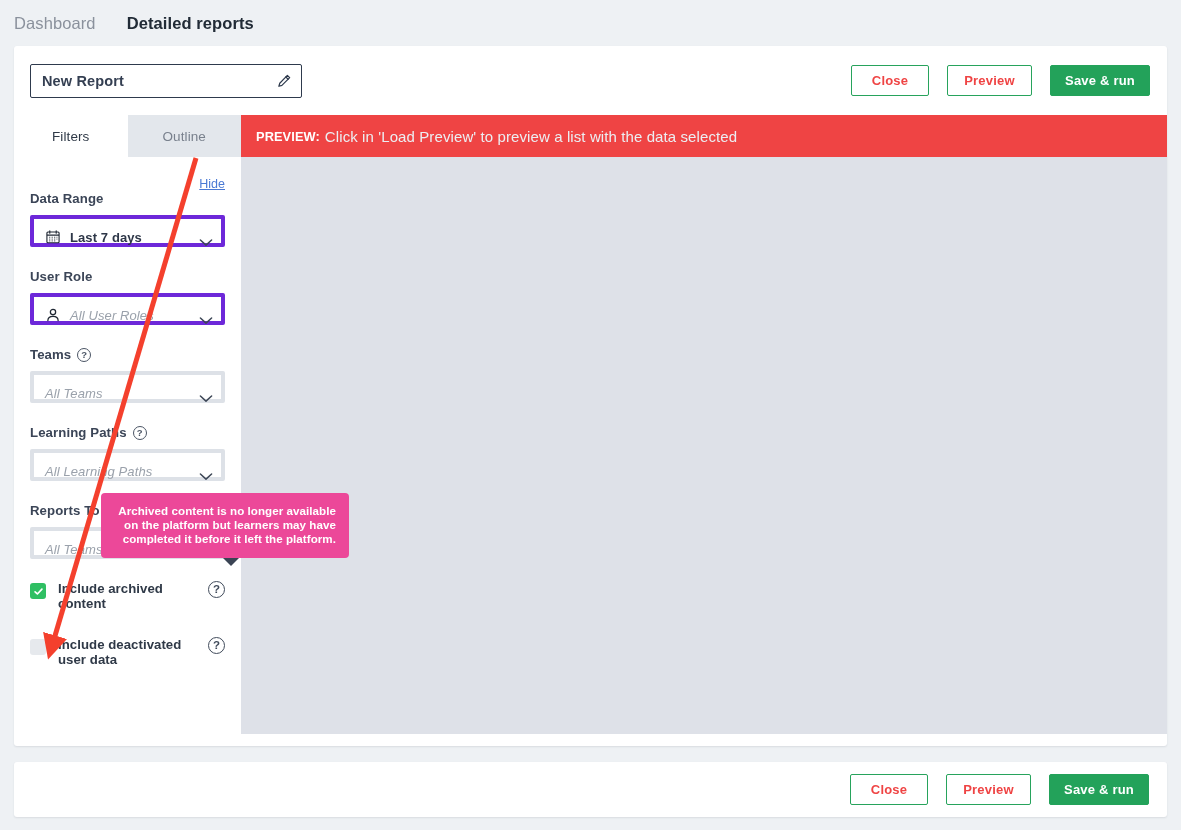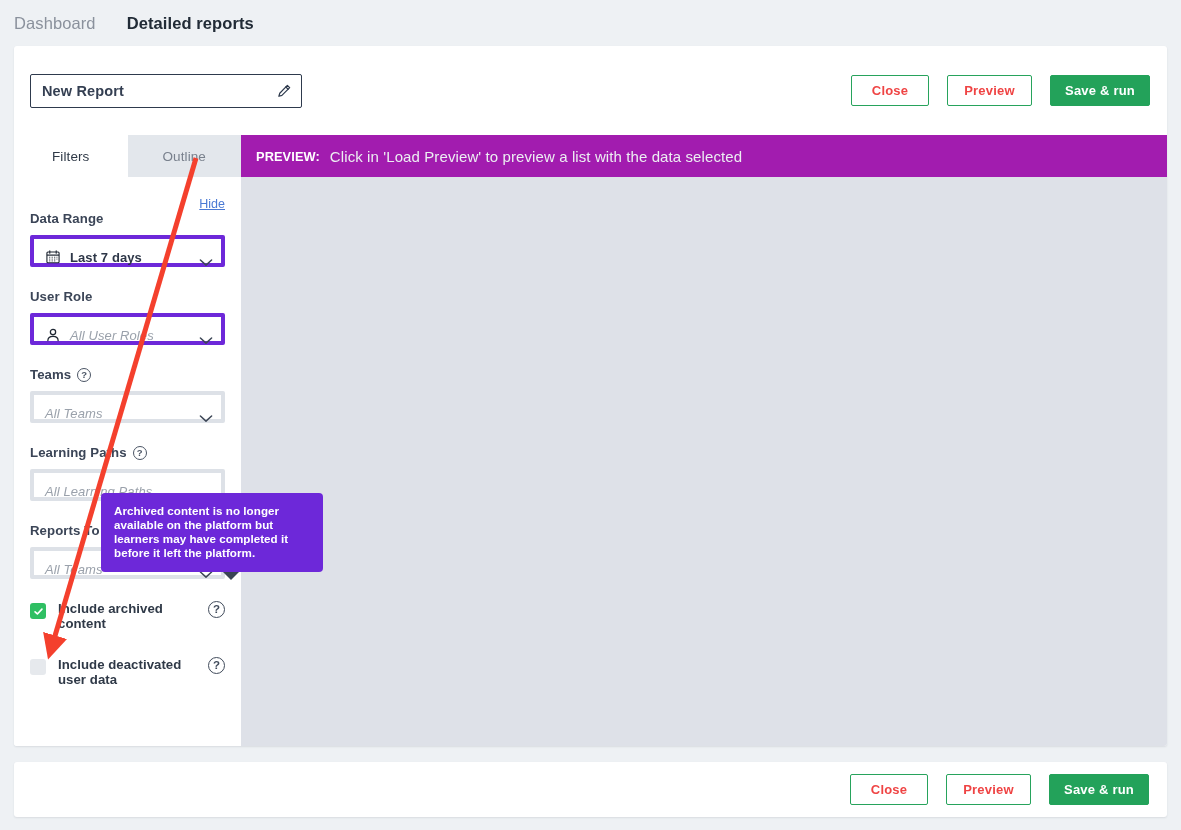--- a/index.html
+++ b/index.html
@@ -32,21 +32,21 @@
   .card {
     background: #ffffff;
     margin: 0 14px;
     border-radius: 3px;
     box-shadow: 0 1px 2px rgba(34,44,60,.10);
   }
   .card-main { height: 700px; position: relative; overflow: hidden; }
 
   
   .header-row {
-    height: 89px;
+    height: 69px;
     display: flex;
     align-items: center;
     padding: 0 16px 0 16px;
     position: relative;
   }
   .title-box {
     width: 272px; height: 34px;
     border: 1.3px solid #2e3a4d;
     border-radius: 2px;
     display: flex;
@@ -216,49 +216,49 @@
 
   
   .right-panel {
     flex: 1;
     background: #dee1e8;
     display: flex;
     flex-direction: column;
   }
   .preview-bar {
     height: 42px;
-    background: #a21caf;
+    background: #ef4444;
     display: flex;
     align-items: center;
     padding-left: 15px;
-    gap: 10px;
+    gap: 5px;
   }
   .preview-bar .pv-label { font-size: 12.8px; font-weight: bold; color: #ffffff; letter-spacing: .1px; }
   .preview-bar .pv-text { font-size: 15px; color: #eceef2; letter-spacing: .1px; }
 
   
   .card-footer {
     height: 55px;
     margin-top: 16px;
     display: flex;
     align-items: center;
     padding-right: 17px;
   }
   .card-footer .header-actions { margin-left: auto; }
 
   
   .tooltip {
     position: absolute;
     left: 87px;
     top: 447px;
-    width: 222px;
-    background: #6d28d9;
+    width: 248px;
+    background: #ec4899;
     border-radius: 4px;
     padding: 11px 13px 12px;
-    text-align: left;
+    text-align: right;
     z-index: 40;
   }
   .tooltip .tt-text {
     font-size: 11.6px;
     font-weight: bold;
     color: #ffffff;
     line-height: 14px;
     letter-spacing: .05px;
     display: block;
   }

